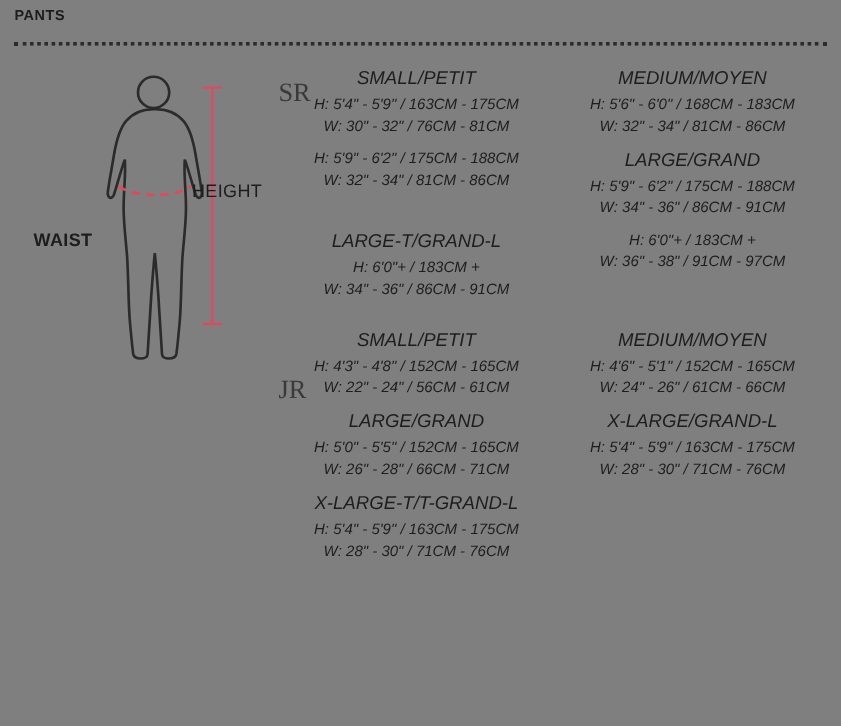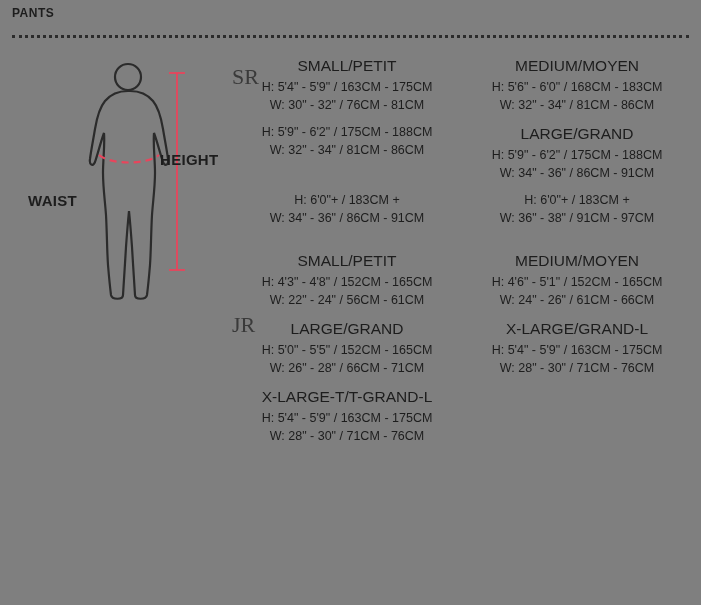--- a/index.html
+++ b/index.html
@@ -51,30 +51,31 @@
     font-size: 15px;
     font-weight: bold;
     color: #1d1d1d;
     letter-spacing: 0.3px;
   }
   .height-label {
     position: absolute;
     left: 140px;
     top: 96px;
     font-size: 15px;
-    font-weight: bold;
+    font-weight: normal;
     color: #1d1d1d;
     letter-spacing: 0.3px;
     text-align: center;
   }
   .grid {
     position: absolute;
     left: 232px;
     top: 55px;
     width: 460px;
+    font-style: italic;
   }
   .section-label {
     position: absolute;
     font-size: 22px;
     color: #3a3a3a;
     font-weight: normal;
     font-family: Liberation Serif, serif;
   }
   #sr-label { left: 232px; top: 64px; }
   #jr-label { left: 232px; top: 312px; }
@@ -176,20 +177,21 @@
     </div>
     <div class="cell">
       <div class="cell-title">LARGE/GRAND</div>
       <div class="cell-line">H: 5'9" - 6'2" / 175CM - 188CM</div>
       <div class="cell-line">W: 34" - 36" / 86CM - 91CM</div>
     </div>
   </div>
 
   <div class="row">
     <div class="cell">
+      <div class="cell-title">LARGE-T/GRAND-L</div>
       <div class="cell-line">H: 6'0"+ / 183CM +</div>
       <div class="cell-line">W: 34" - 36" / 86CM - 91CM</div>
     </div>
     <div class="cell">
       <div class="cell-line">H: 6'0"+ / 183CM +</div>
       <div class="cell-line">W: 36" - 38" / 91CM - 97CM</div>
     </div>
   </div>
 
   <div class="spacer-jr"></div>

